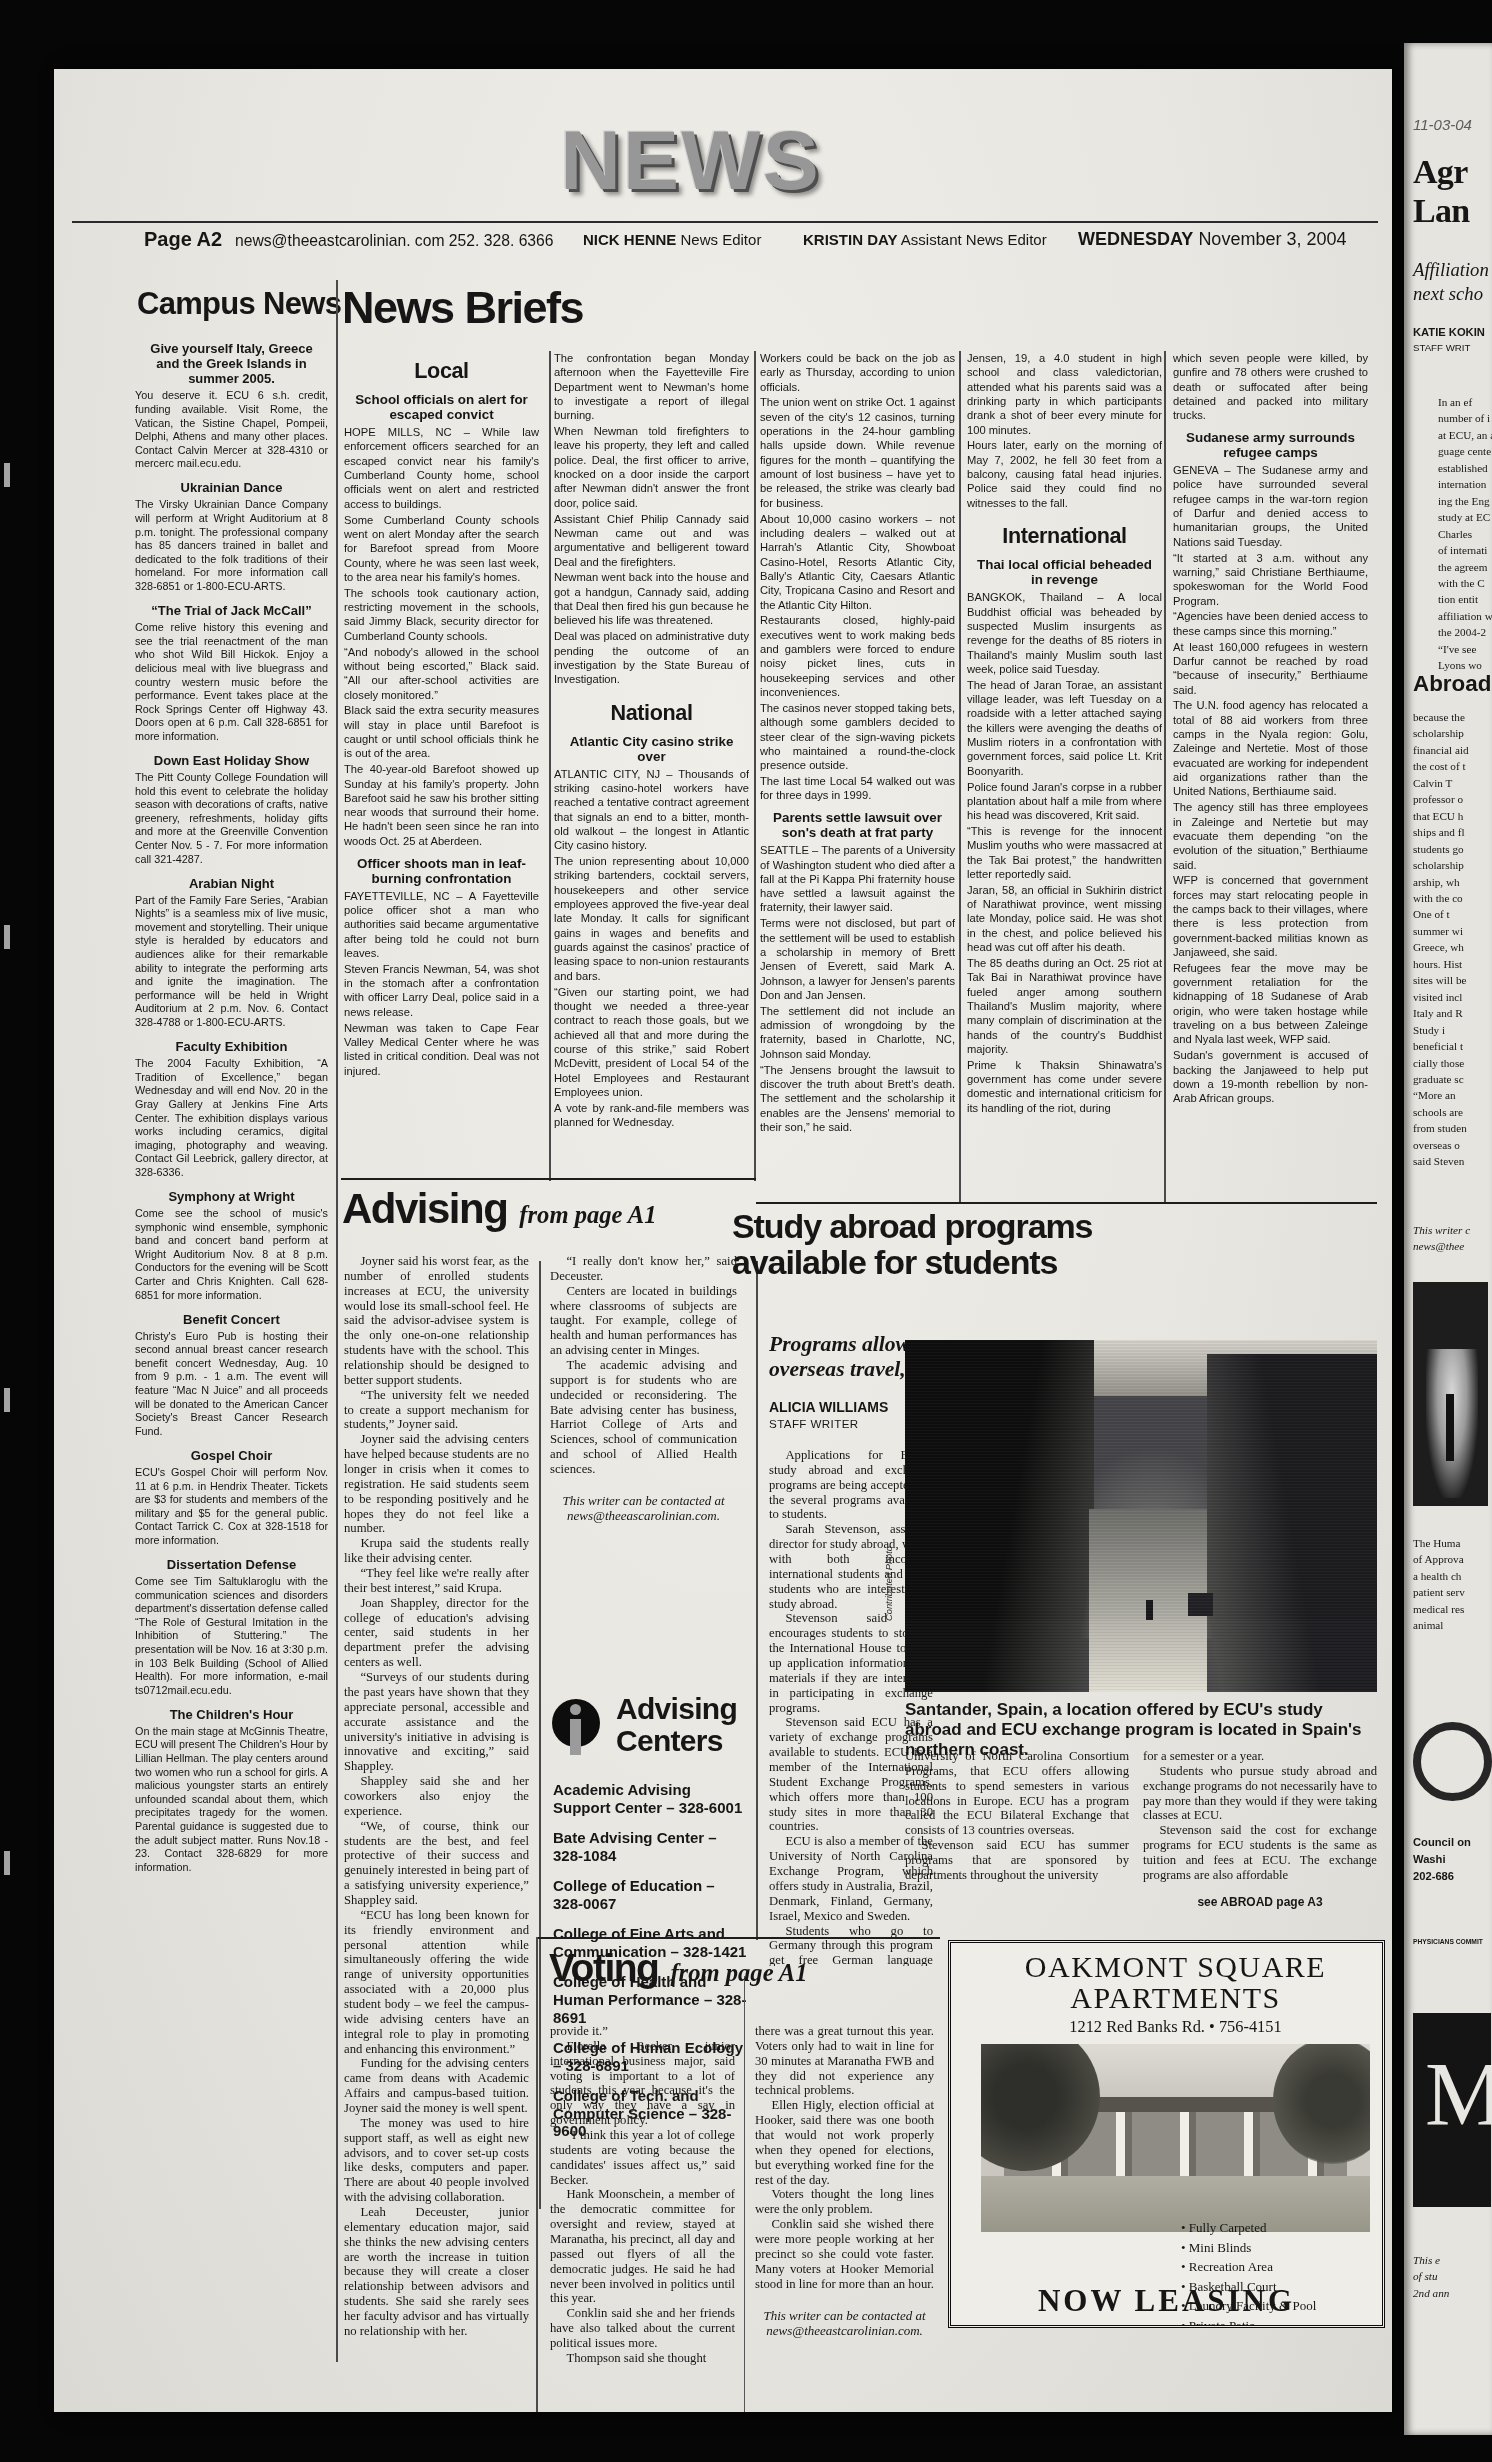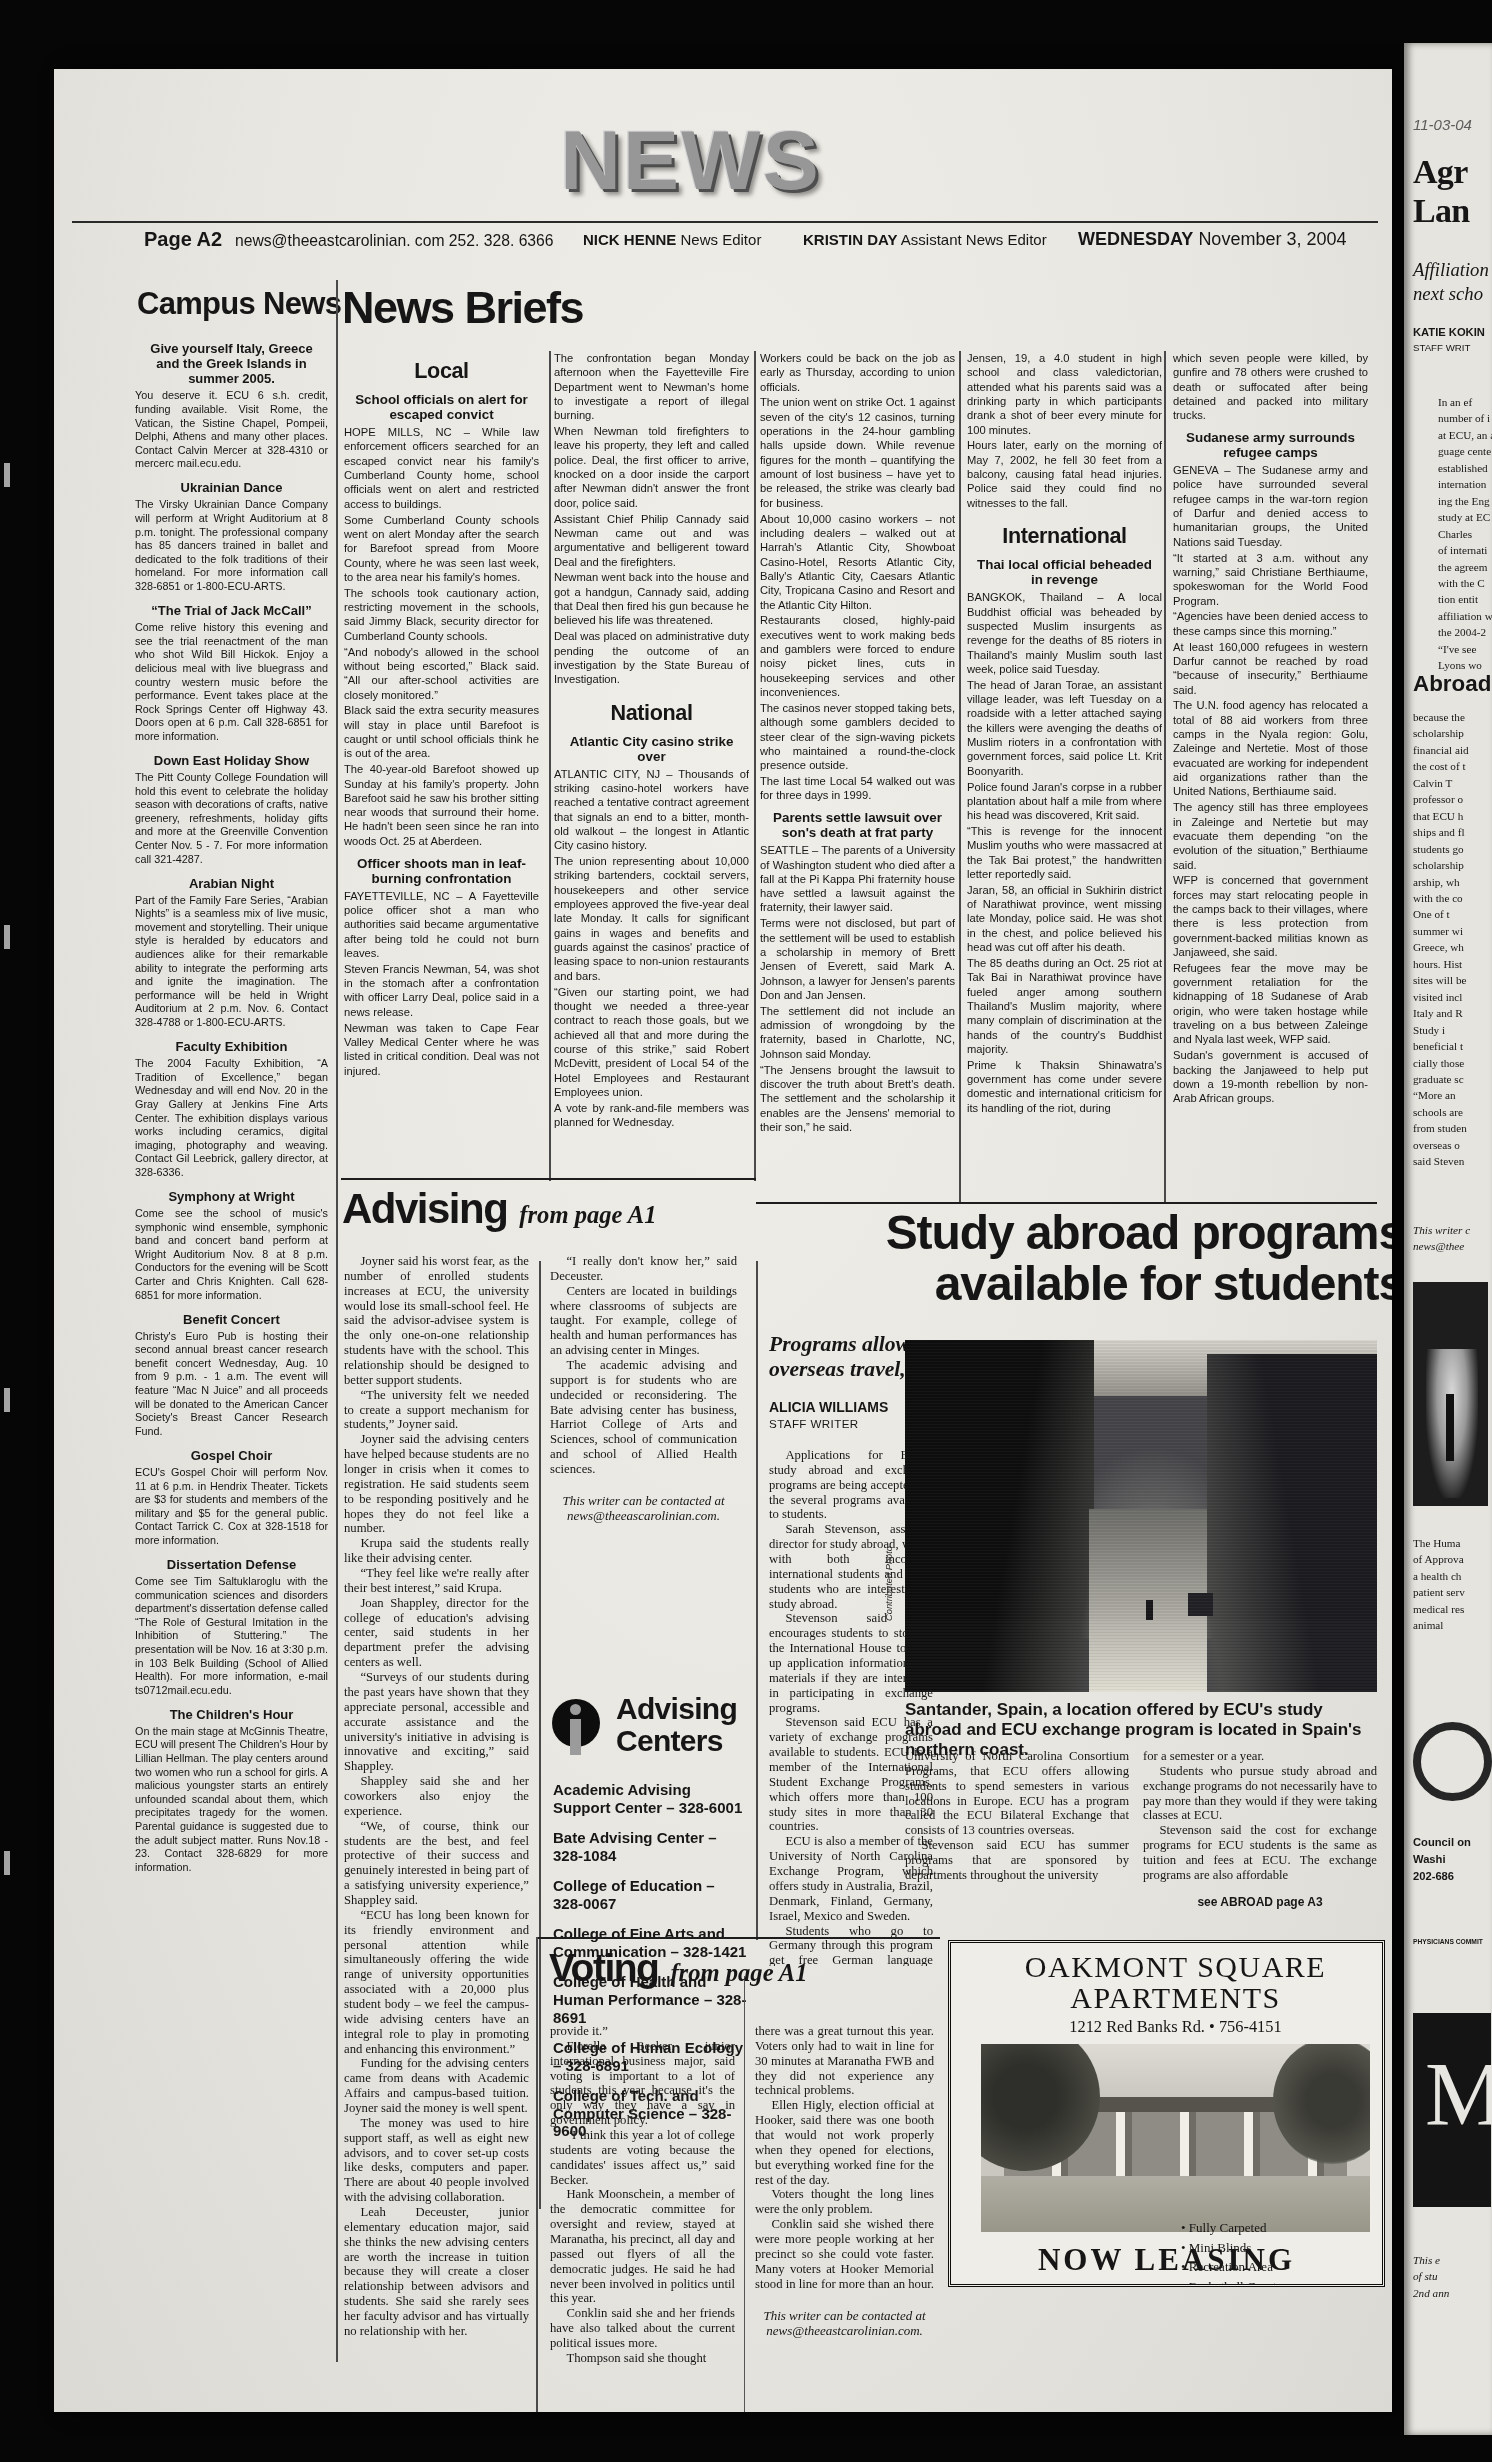--- a/index.html
+++ b/index.html
@@ -72,22 +72,22 @@
   
   #centers-box{position:absolute;left:496px;top:1624px;width:205px;height:567px;overflow:hidden;}
   #centers-icon{position:absolute;left:1.5px;top:6px;width:48px;height:48px;border-radius:50%;background:#0d0d0d;}
   #centers-icon .idot{position:absolute;left:18px;top:5.2px;width:11.2px;height:11.2px;border-radius:50%;background:#9b9b9b;}
   #centers-icon .istem{position:absolute;left:18px;top:20px;width:11.2px;height:36px;background:#9b9b9b;}
   #centers-title{position:absolute;left:66px;top:0;font-size:30px;font-weight:900;line-height:1.05;letter-spacing:-0.7px;}
   #centers-list{position:absolute;left:3px;top:88px;width:194px;}
   #centers-list .b-s{font-weight:800;font-size:15px;line-height:1.18;margin:0 0 12.7px;}
 
   
-  #sa-headline{position:absolute;left:678px;top:1139px;width:672px;font-size:48px;font-weight:900;
-               letter-spacing:-1.1px;line-height:1.06;text-align:right;}
+  #sa-headline{position:absolute;left:678px;top:1139px;width:672px;font-size:34px;font-weight:900;
+               letter-spacing:-1.1px;line-height:1.06;}
   #sa-subhead{position:absolute;left:715px;top:1263px;font-family:"Liberation Serif",serif;
               font-style:italic;font-weight:700;font-size:21.6px;line-height:1.18;}
   #sa-byline{position:absolute;left:715px;top:1330px;}
   #sa-byline .nm{font-weight:800;font-size:14px;display:block;}
   #sa-byline .rl{font-size:11.6px;letter-spacing:0.4px;display:block;margin-top:1.5px;}
   #sa-col1{left:715px;top:1379px;width:164px;height:518px;}
   #sa-photo{position:absolute;left:851px;top:1271px;width:472px;height:352px;background:#46464a;overflow:hidden;}
   .sp-sky{position:absolute;left:0;top:0;width:100%;height:16%;background:linear-gradient(#d6d4cc,#94928a);}
   .sp-bl{position:absolute;left:0;top:0;width:40%;height:100%;
          background:linear-gradient(100deg,#0e0e0e 55%,#3a3a38 90%,transparent);}
@@ -109,21 +109,21 @@
   
   #vote-rule-top{left:482px;top:1868px;width:404px;}
   #vote-rule-left{left:482px;top:1868px;height:516px;}
   #vote-rule-mid{left:690px;top:1907px;height:478px;width:1.1px;background:#555;}
   #vote-head{position:absolute;left:495px;top:1877px;white-space:nowrap;}
   #vote-label{font-size:39px;font-weight:900;letter-spacing:-1.5px;}
   #vote-col1{left:496px;top:1955px;width:185px;height:418px;}
   #vote-col2{left:701px;top:1955px;width:179px;height:418px;}
 
   
-  #ad{position:absolute;left:894px;top:1871px;width:437px;height:347px;border:3.7px double #0d0d0d;
+  #ad{position:absolute;left:894px;top:1871px;width:437px;height:388px;border:3.7px double #0d0d0d;
       background:#efede7;box-sizing:border-box;overflow:hidden;padding-left:18px;}
   #ad-t1{margin-top:9px;text-align:center;font-family:"Liberation Serif",serif;font-size:30px;
          letter-spacing:1.5px;line-height:1.0;}
   #ad-t2{text-align:center;font-family:"Liberation Serif",serif;font-size:30px;letter-spacing:1.5px;line-height:1.05;}
   #ad-addr{text-align:center;font-family:"Liberation Serif",serif;font-size:16.4px;margin-top:3px;}
   #ad-photo{position:relative;margin:7.5px 12px 6px;height:188px;background:#c9c7bf;overflow:hidden;}
   .ap-sky{position:absolute;inset:0 0 62% 0;background:linear-gradient(#dddbd3,#c2c0b8);}
   .ap-tree1{position:absolute;left:-30px;top:-22.4px;width:149px;height:149px;border-radius:50%;
             background:radial-gradient(circle,#2e2e2a 30%,#4a4a42 70%,transparent 75%);}
   .ap-tree2{position:absolute;right:-22.4px;top:-7.5px;width:119px;height:127px;border-radius:50%;

